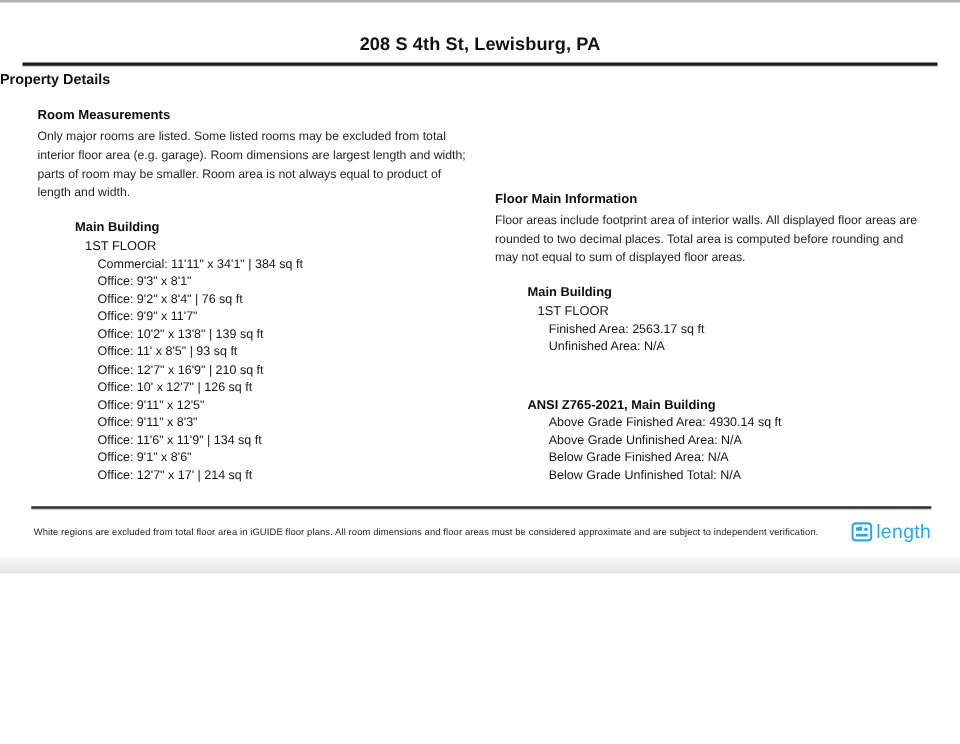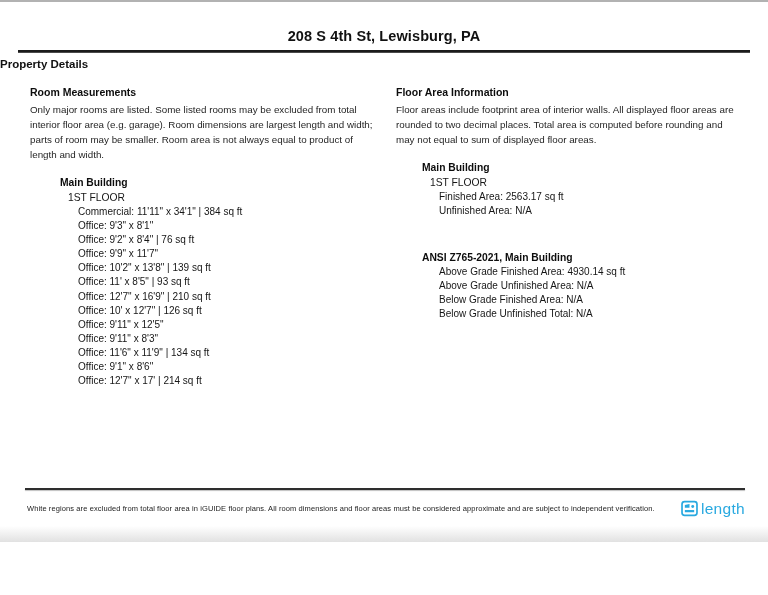--- a/index.html
+++ b/index.html
@@ -1,20 +1,20 @@
 <!DOCTYPE html>
 <html><head>
 <meta charset="utf-8">
 <style>
   * { margin: 0; padding: 0; box-sizing: border-box; }
   html, body { background: #ffffff; }
   .page {
     position: relative;
     width: 768px;
-    height: 542px;
+    height: 459px;
     background: #ffffff;
     font-family: "Liberation Sans", sans-serif;
     color: #1a1a1a;
     border-top: 2px solid #b2b2b2;
     overflow: hidden;
   }
   
   .header { padding-top: 26px; }
   .title {
     text-align: center;
@@ -32,20 +32,21 @@
   .subtitle {
     margin-top: 5px;
     font-size: 11.5px;
     font-weight: bold;
     color: #111;
   }
   
   .columns {
     display: flex;
     margin: 16px 26px 0 30px;
+    align-items: flex-end;
   }
   .col-left { width: 352px; flex: 0 0 352px; }
   .col-right { flex: 1 1 auto; margin-left: 14px; }
   .section-heading {
     font-size: 10.5px;
     font-weight: bold;
     color: #0d0d0d;
     margin-bottom: 4px;
   }
   .section-desc {
@@ -151,21 +152,21 @@
           <li>Office: 9'11" x 12'5"</li>
           <li>Office: 9'11" x 8'3"</li>
           <li>Office: 11'6" x 11'9" | 134 sq ft</li>
           <li>Office: 9'1" x 8'6"</li>
           <li>Office: 12'7" x 17' | 214 sq ft</li>
         </ul>
       </div>
     </div>
 
     <div class="col-right">
-      <div class="section-heading">Floor Area Information</div>
+      <div class="section-heading">Floor Main Information</div>
       <div class="section-desc">Floor areas include footprint area of interior walls. All displayed floor areas are rounded to two decimal places. Total area is computed before rounding and may not equal to sum of displayed floor areas.</div>
       <div class="group">
         <div class="group-title">Main Building</div>
         <div class="floor-label">1ST FLOOR</div>
         <ul class="detail-list">
           <li>Finished Area: 2563.17 sq ft</li>
           <li>Unfinished Area: N/A</li>
         </ul>
       </div>
       <div class="group ansi-group">

